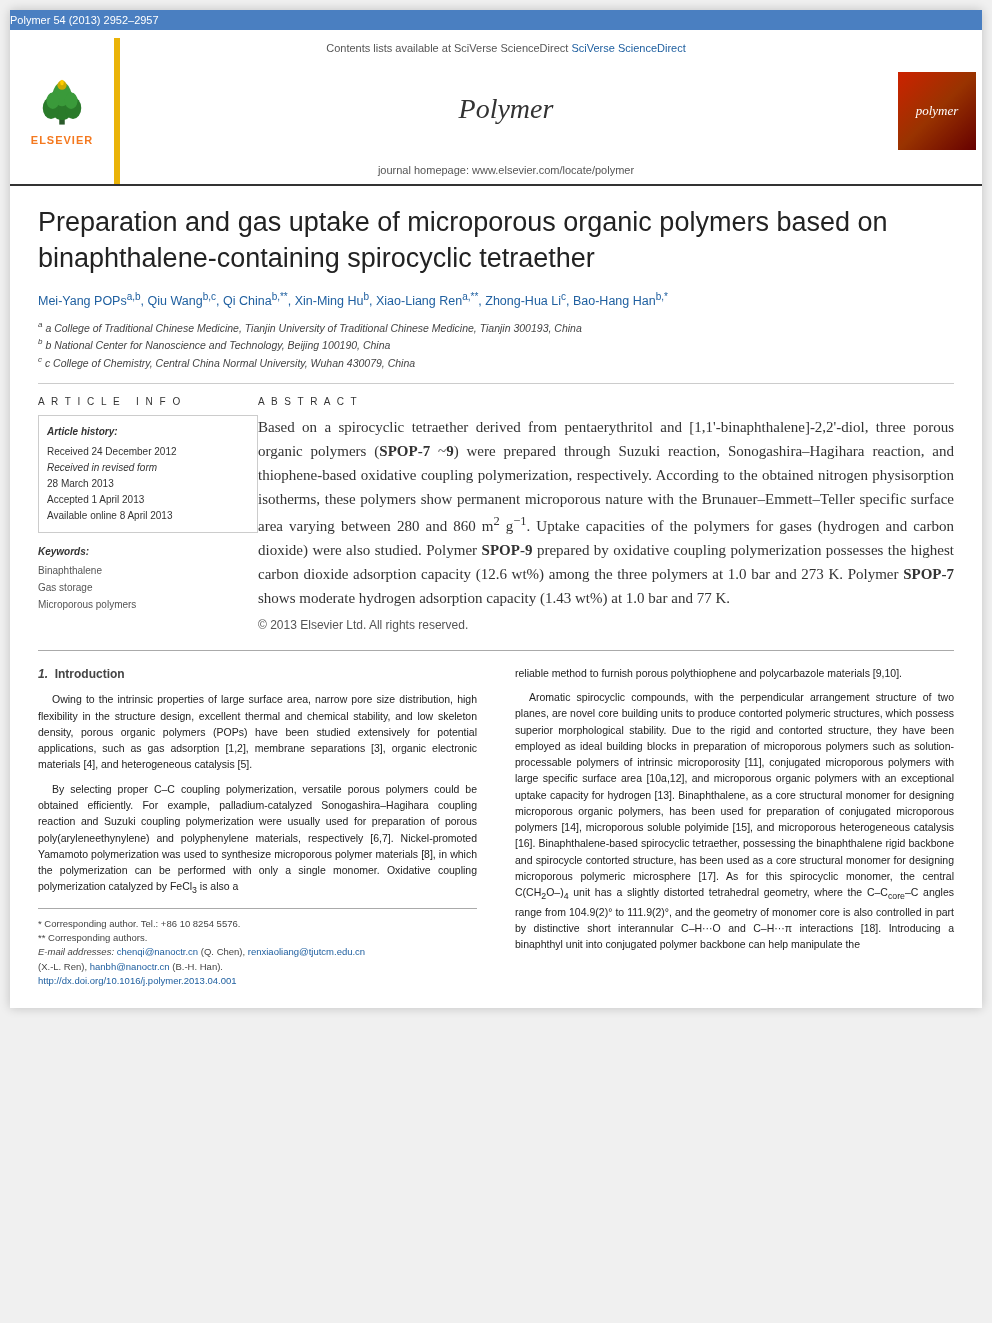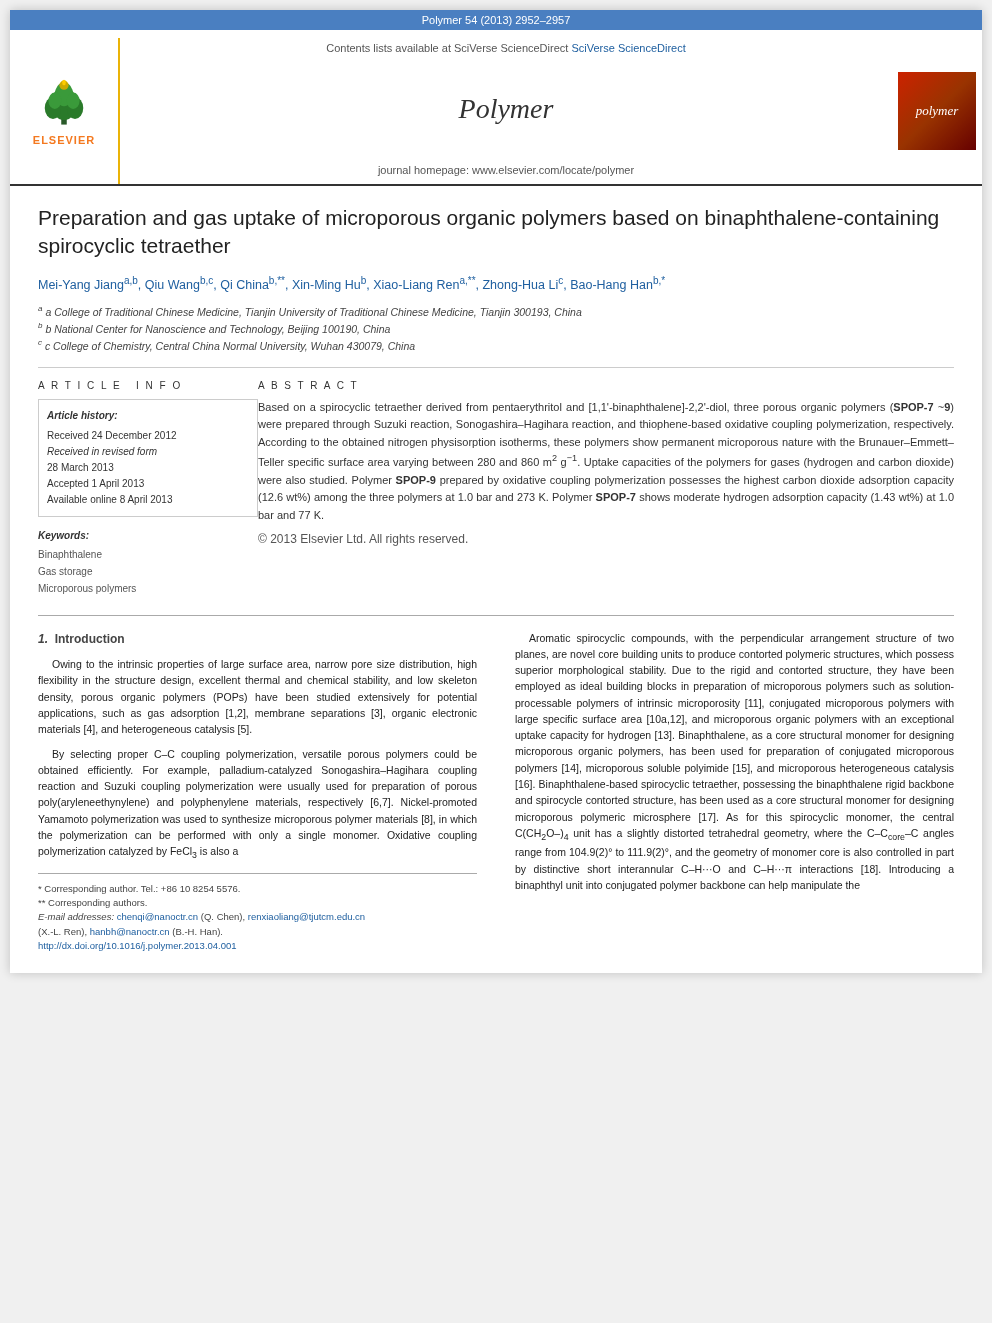--- a/index.html
+++ b/index.html
@@ -13,21 +13,21 @@
     .page {
       width: 992px;
       background: #fff;
       padding: 0;
       box-shadow: 0 0 10px rgba(0,0,0,0.2);
     }
 
     
     .top-bar {
       background: #4a7fc1;
-      text-align: center;
+      text-align: left;
       padding: 4px 0;
       font-size: 11px;
       color: #fff;
       font-family: Arial, sans-serif;
     }
 
     
     .journal-header {
       display: flex;
       align-items: stretch;
@@ -35,21 +35,21 @@
       padding: 8px 0 0 0;
     }
     .elsevier-logo {
       width: 110px;
       min-width: 110px;
       display: flex;
       flex-direction: column;
       align-items: center;
       justify-content: center;
       padding: 6px 10px;
-      border-right: 2px solid #eab308;
+      border-right: 6px solid #eab308;
     }
     .elsevier-logo .logo-tree {
       width: 60px;
       height: 55px;
     }
     .elsevier-text {
       font-size: 11px;
       font-weight: bold;
       color: #f47920;
       letter-spacing: 1px;
@@ -104,21 +104,21 @@
       font-family: 'Times New Roman', serif;
     }
 
     
     .main-content {
       padding: 18px 28px 20px 28px;
     }
 
     
     .article-title {
-      font-size: 21px;
+      font-size: 27px;
       font-family: Arial, sans-serif;
       font-weight: normal;
       color: #222;
       line-height: 1.35;
       margin-bottom: 12px;
     }
 
     
     .authors {
       font-size: 12.5px;
@@ -192,22 +192,22 @@
       font-style: italic;
       font-weight: bold;
       margin-bottom: 2px;
     }
     .keywords-box .kw-item {
       color: #555;
     }
 
     
     .abstract-text {
-      font-size: 11px;
-      font-family: Liberation Sans, sans-serif;
+      font-size: 15px;
+      font-family: Liberation Serif, serif;
       color: #333;
       line-height: 1.6;
       text-align: justify;
       margin-bottom: 8px;
     }
     .copyright-line {
       font-size: 12px;
       font-family: Arial, sans-serif;
       color: #555;
       text-align: left;
@@ -305,21 +305,21 @@
         <span>polymer</span>
       </div>
     </div>
   </div>
 
   <div class="main-content">
 
     <div class="article-title">Preparation and gas uptake of microporous organic polymers based on binaphthalene-containing spirocyclic tetraether</div>
 
     <div class="authors">
-      <span>Mei-Yang Jiang</span><sup>a,b</sup>,
+      <span>Mei-Yang POPs</span><sup>a,b</sup>,
       <span>Qiu Wang</span><sup>b,c</sup>,
       <span>Qi China</span><sup>b,**</sup>,
       <span>Xin-Ming Hu</span><sup>b</sup>,
       <span>Xiao-Liang Ren</span><sup>a,**</sup>,
       <span>Zhong-Hua Li</span><sup>c</sup>,
       <span>Bao-Hang Han</span><sup>b,*</sup>
     </div>
 
     <div class="affiliations">
       <div><sup>a</sup> <span>a College of Traditional Chinese Medicine, Tianjin University of Traditional Chinese Medicine, Tianjin 300193, China</span></div>
@@ -384,20 +384,23 @@
             <a href="#">renxiaoliang@tjutcm.edu.cn</a><br>
             (X.-L. Ren), <a href="#">hanbh@nanoctr.cn</a> (B.-H. Han).
           </div>
           <div>
             <a href="#">http://dx.doi.org/10.1016/j.polymer.2013.04.001</a>
           </div>
         </div>
       </div>
 
       <div class="body-col">
+        <p class="no-indent">
+          reliable method to furnish porous polythiophene and polycarbazole materials [9,10].
+        </p>
         <p>
           Aromatic spirocyclic compounds, with the perpendicular arrangement structure of two planes, are novel core building units to produce contorted polymeric structures, which possess superior morphological stability. Due to the rigid and contorted structure, they have been employed as ideal building blocks in preparation of microporous polymers such as solution-processable polymers of intrinsic microporosity [11], conjugated microporous polymers with large specific surface area [10a,12], and microporous organic polymers with an exceptional uptake capacity for hydrogen [13]. Binaphthalene, as a core structural monomer for designing microporous organic polymers, has been used for preparation of conjugated microporous polymers [14], microporous soluble polyimide [15], and microporous heterogeneous catalysis [16]. Binaphthalene-based spirocyclic tetraether, possessing the binaphthalene rigid backbone and spirocycle contorted structure, has been used as a core structural monomer for designing microporous polymeric microsphere [17]. As for this spirocyclic monomer, the central C(CH<sub>2</sub>O–)<sub>4</sub> unit has a slightly distorted tetrahedral geometry, where the C–C<sub>core</sub>–C angles range from 104.9(2)° to 111.9(2)°, and the geometry of monomer core is also controlled in part by distinctive short interannular C–H···O and C–H···π interactions [18]. Introducing a binaphthyl unit into conjugated polymer backbone can help manipulate the
         </p>
       </div>
     </div>
 
   </div>
 </div>
 
 </body></html>

